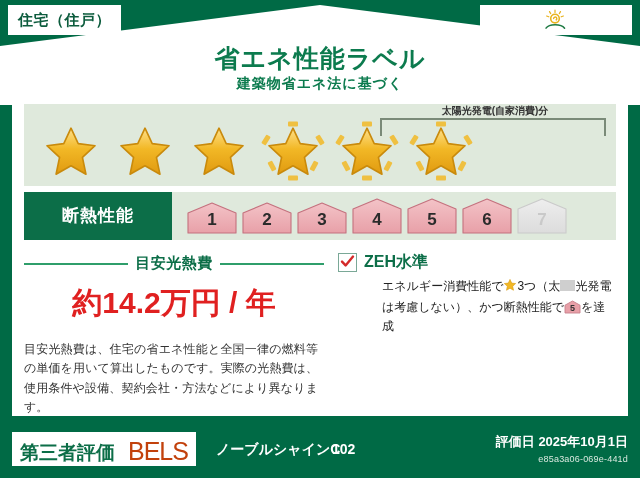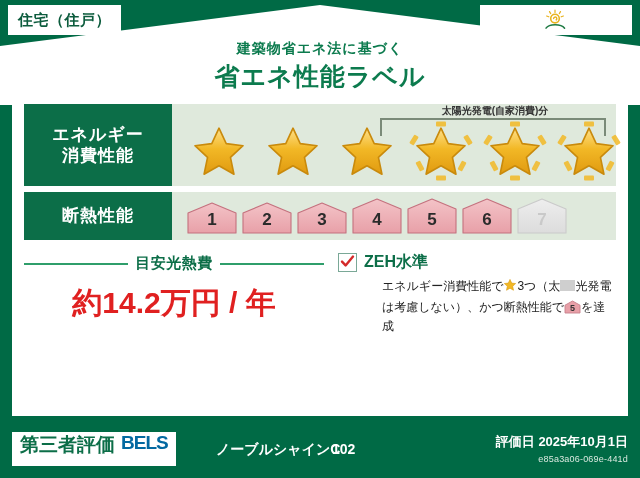--- a/index.html
+++ b/index.html
@@ -111,38 +111,38 @@
   .inline-house{display:inline-block;vertical-align:-3px;position:relative;width:17px;height:14px;}
   .inline-house span{position:absolute;left:0;top:1px;width:17px;text-align:center;font-size:9px;font-weight:bold;color:#333;}
   .masked{display:inline-block;width:15px;height:11px;background:#cfcfcf;vertical-align:-1px;}
   #zeh-logo{display:inline-block;width:40px;height:26px;vertical-align:-8px;position:relative;margin-left:4px;}
   #zeh-logo .zeh-sub{position:absolute;right:-12px;bottom:1px;font-size:4.5px;color:#2f7d52;line-height:1.1;text-align:left;font-weight:bold;}
 
   
   #footer{position:absolute;left:0;bottom:0;width:640px;height:56px;background:#006a45;}
   #bels-box{
     position:absolute;left:12px;top:10px;height:34px;background:#fff;
-    display:flex;align-items:flex-start;padding:0 8px;gap:6px;
+    display:flex;align-items:flex-end;padding:0 8px;gap:13px;
   }
   #bels-jp{font-size:19px;font-weight:bold;color:#0c6e48;letter-spacing:0px;}
-  #bels-en{font-size:19px;font-weight:bold;color:#0369a1;letter-spacing:-1px;}
+  #bels-en{font-size:25px;font-weight:normal;color:#c2410c;letter-spacing:-1px;}
   #bldg-name{position:absolute;left:216px;top:19px;font-size:14px;color:#fff;font-weight:bold;}
   #bldg-room{position:absolute;left:332px;top:19px;font-size:14px;color:#fff;font-weight:bold;}
   #eval-date{position:absolute;right:12px;top:11px;font-size:13px;color:#fff;font-weight:bold;}
   #eval-id{position:absolute;right:12px;top:32px;font-size:9px;color:#d8e8df;letter-spacing:.2px;margin-left:24px;}
 </style>
 </head>
 <body>
 
 <div id="label-root">
 
   <div id="roof"></div>
   <div id="roof-texts">
+    <div id="roof-title">省エネ性能ラベル</div>
     <div id="roof-sub">建築物省エネ法に基づく</div>
-    <div id="roof-title">省エネ性能ラベル</div>
   </div>
 
   <div class="badge" id="badge-housing">
     <span>住宅（住戸）</span>
   </div>
   <div class="badge" id="badge-renew">
     <span class="sun-wrap">
       <svg width="24" height="22" viewBox="0 0 24 22">
         <g stroke="#e8b31e" stroke-width="1.2" stroke-linecap="round">
           <line x1="11" y1="1" x2="11" y2="3.4"></line>
@@ -154,24 +154,20 @@
         <circle cx="11" cy="9.6" r="4.3" fill="none" stroke="#e8b31e" stroke-width="1.6"></circle>
         <path d="M9.6 9.6a1.6 1.6 0 1 1 2.6 1.3" fill="none" stroke="#e8b31e" stroke-width="1.4" stroke-linecap="round"></path>
         <path d="M2 19.2c3-4.6 15-4.6 18.6 0" fill="none" stroke="#1f7a44" stroke-width="1.5" stroke-linecap="round"></path>
       </svg>
     </span>
   </div>
 
   <div id="card">
 
     <div class="perf-row" id="row-energy">
-      <div class="perf-label">
-        <span>エネルギー</span>
-        <span>消費性能</span>
-      </div>
       <div class="perf-body">
         <div id="solar-bracket-label">太陽光発電(自家消費)分</div>
         <div id="solar-bracket"></div>
         <div id="stars-area">
             <div class="star-cell">
               <div class="star"><svg width="56" height="56" viewBox="0 0 24 24">
                   <defs>
                     <linearGradient id="g0" x1="0" y1="0" x2="0" y2="1">
                       <stop offset="0" stop-color="#ffe08a"></stop>
                       <stop offset="0.45" stop-color="#f2b826"></stop>
@@ -365,20 +361,21 @@
 
     <div id="cols">
 
       <div id="col-left">
         <div id="cost-head">
           <span class="rule"></span>
           <span id="cost-head-text">目安光熱費</span>
           <span class="rule"></span>
         </div>
         <div id="cost-value">約14.2万円 / 年</div>
+        <div id="cost-note">目安光熱費は、住宅の省エネ性能と全国一律の燃料等の単価を用いて算出したものです。実際の光熱費は、使用条件や設備、契約会社・方法などにより異なります。</div>
       </div>
 
       <div id="col-right">
 
         <div class="zeh-block">
           <div class="zeh-head">
             <span class="chk">
               <svg width="15" height="15" viewBox="0 0 15 15">
                   <path d="M2 7.6 L5.6 11.4 L13 2.6" fill="none" stroke="#d42a2a" stroke-width="2.4" stroke-linecap="round" stroke-linejoin="round"></path>
                 </svg>

